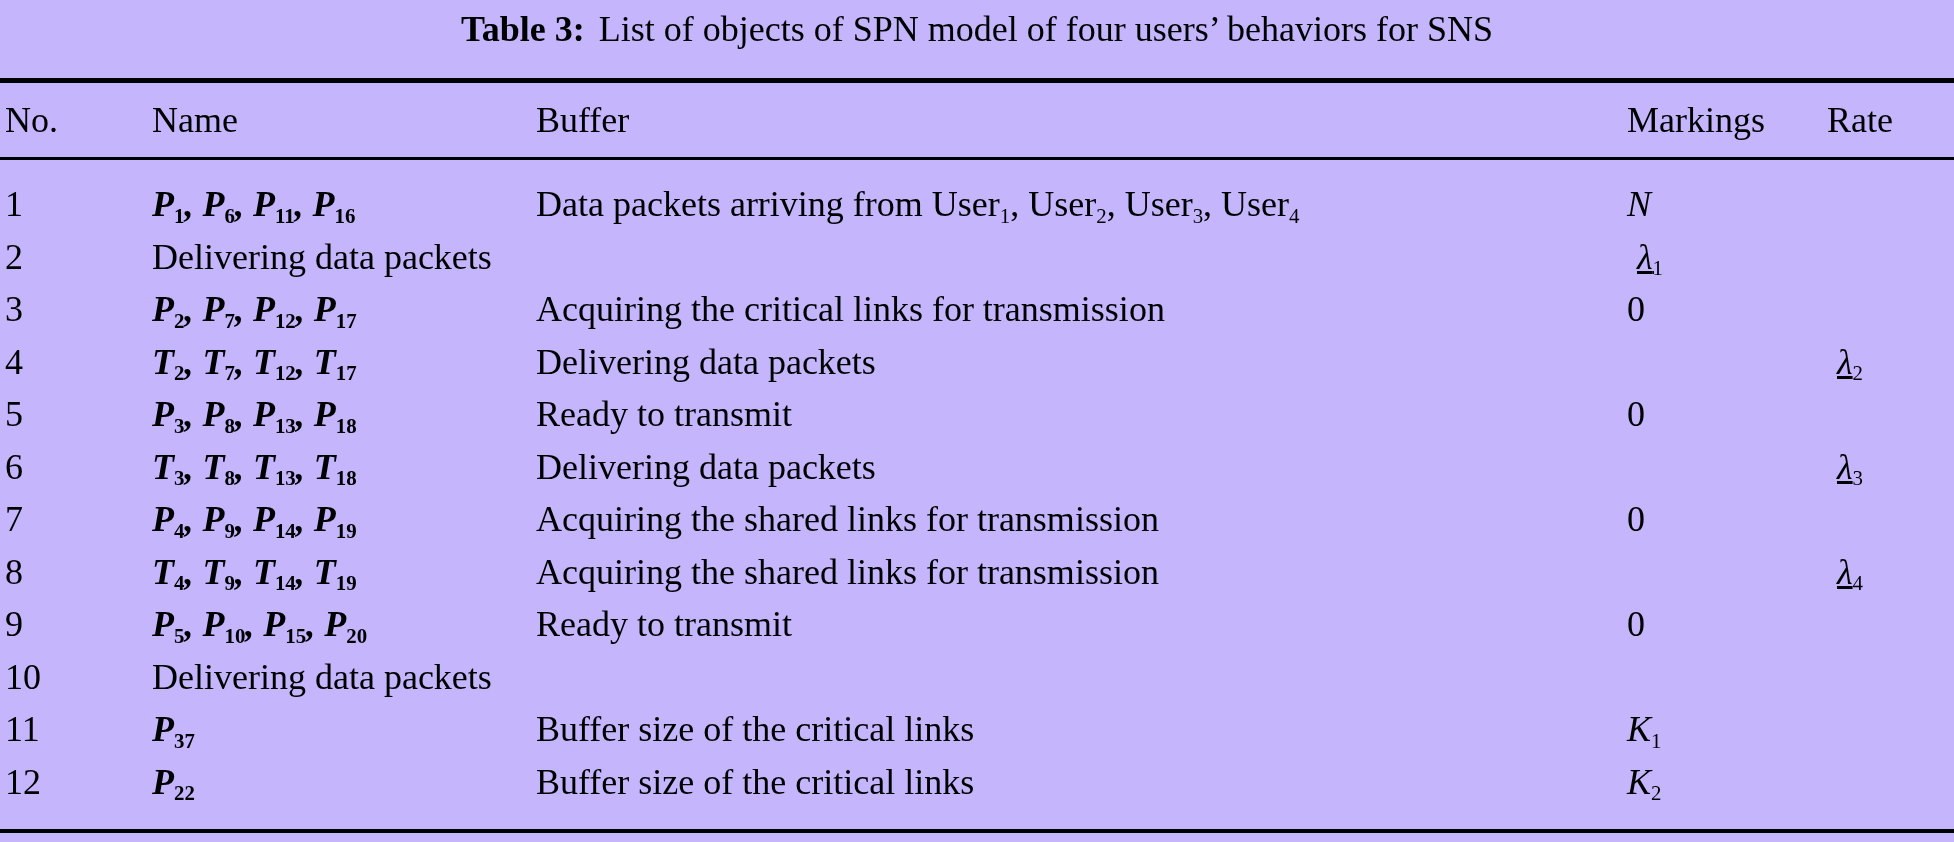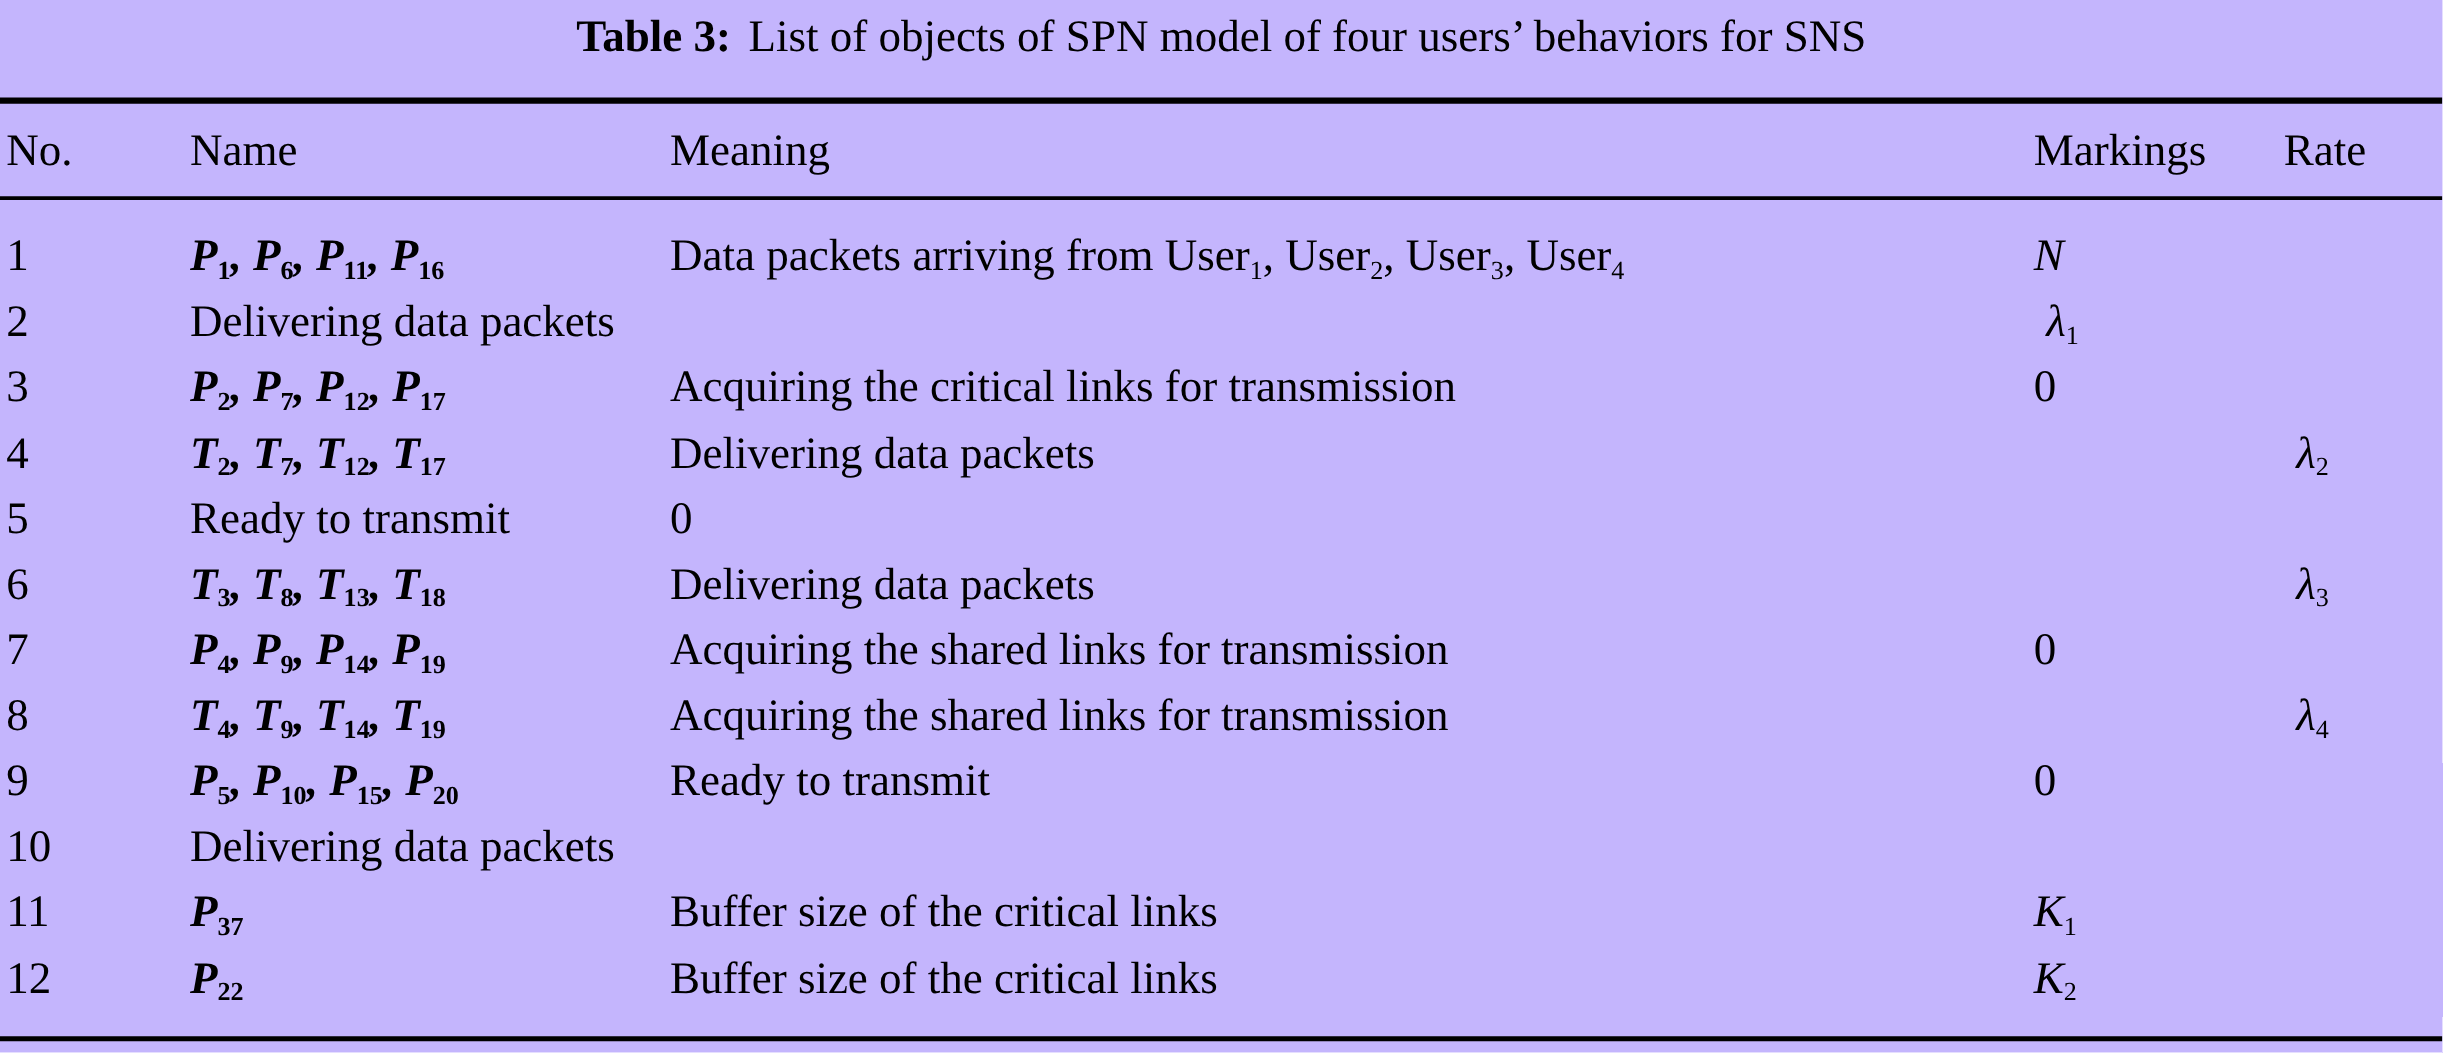--- a/index.html
+++ b/index.html
@@ -62,21 +62,21 @@
   .trow {
     height: 52.5px;
     line-height: 52.5px;
   }
   .cell {
     white-space: nowrap;
     overflow: visible;
   }
   .cell-no { padding-left: 5px; }
   .cell-name { font-style: italic; font-weight: bold; }
-  .cell-rate { font-style: italic; }
+  .cell-rate { font-style: italic; text-decoration: underline; }
   .trow .cell-rate { padding-left: 10px; }
   .cell-marking.italic-var { font-style: italic; }
   .cell sub {
     font-style: normal;
     font-size: 58%;
     line-height: 0;
     position: relative;
     top: 0.32em;
     vertical-align: baseline;
   }
@@ -88,21 +88,21 @@
 
   <div class="caption">
     <span class="caption-label">Table 3:</span><span class="caption-text">List of objects of SPN model of four users’ behaviors for SNS</span>
   </div>
 
   <div class="rule rule-top"></div>
 
   <div class="grid-row header-row">
     <div class="cell cell-no">No.</div>
     <div class="cell cell-header">Name</div>
-    <div class="cell cell-header">Meaning</div>
+    <div class="cell cell-header">Buffer</div>
     <div class="cell cell-header">Markings</div>
     <div class="cell cell-header">Rate</div>
   </div>
 
   <div class="rule rule-mid"></div>
 
   <div class="tbody">
   <div class="grid-row trow">
     <div class="cell cell-no">1</div>
     <div class="cell cell-name">P<sub>1</sub>, P<sub>6</sub>, P<sub>11</sub>, P<sub>16</sub></div>
@@ -129,20 +129,21 @@
   <div class="grid-row trow">
     <div class="cell cell-no">4</div>
     <div class="cell cell-name">T<sub>2</sub>, T<sub>7</sub>, T<sub>12</sub>, T<sub>17</sub></div>
     <div class="cell cell-meaning">Delivering data packets</div>
     <div class="cell cell-marking"></div>
     <div class="cell cell-rate">λ<sub>2</sub></div>
   </div>
 
   <div class="grid-row trow">
     <div class="cell cell-no">5</div>
+    <div class="cell cell-name">P<sub>3</sub>, P<sub>8</sub>, P<sub>13</sub>, P<sub>18</sub></div>
     <div class="cell cell-meaning">Ready to transmit</div>
     <div class="cell cell-marking">0</div>
     <div class="cell cell-rate"></div>
   </div>
 
   <div class="grid-row trow">
     <div class="cell cell-no">6</div>
     <div class="cell cell-name">T<sub>3</sub>, T<sub>8</sub>, T<sub>13</sub>, T<sub>18</sub></div>
     <div class="cell cell-meaning">Delivering data packets</div>
     <div class="cell cell-marking"></div>

